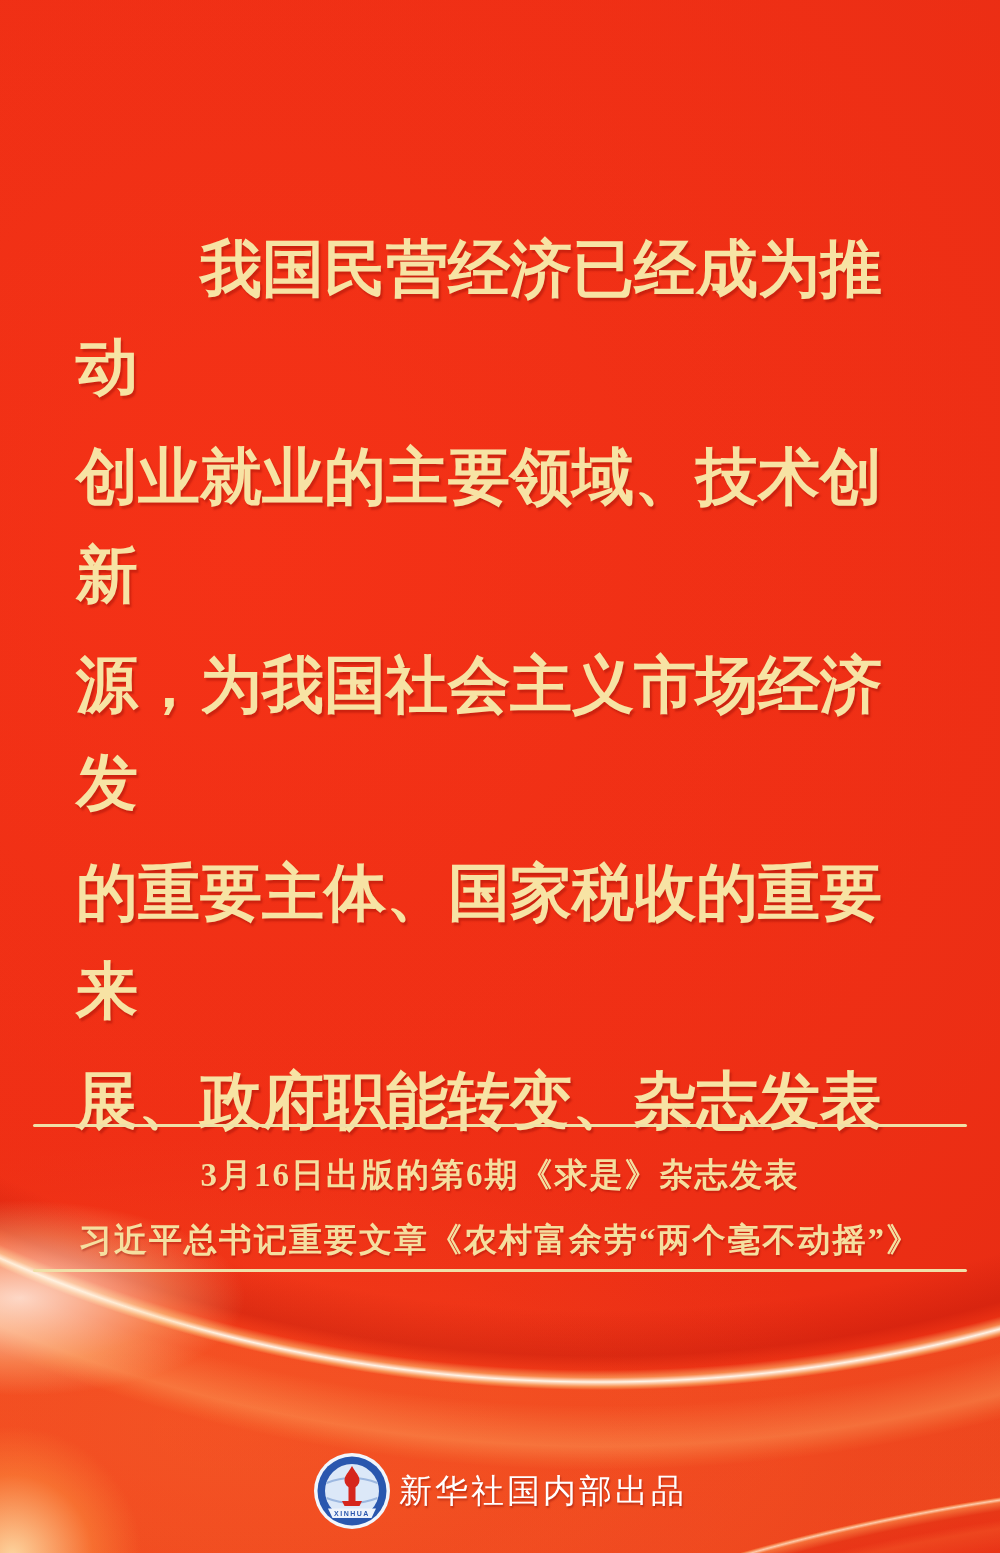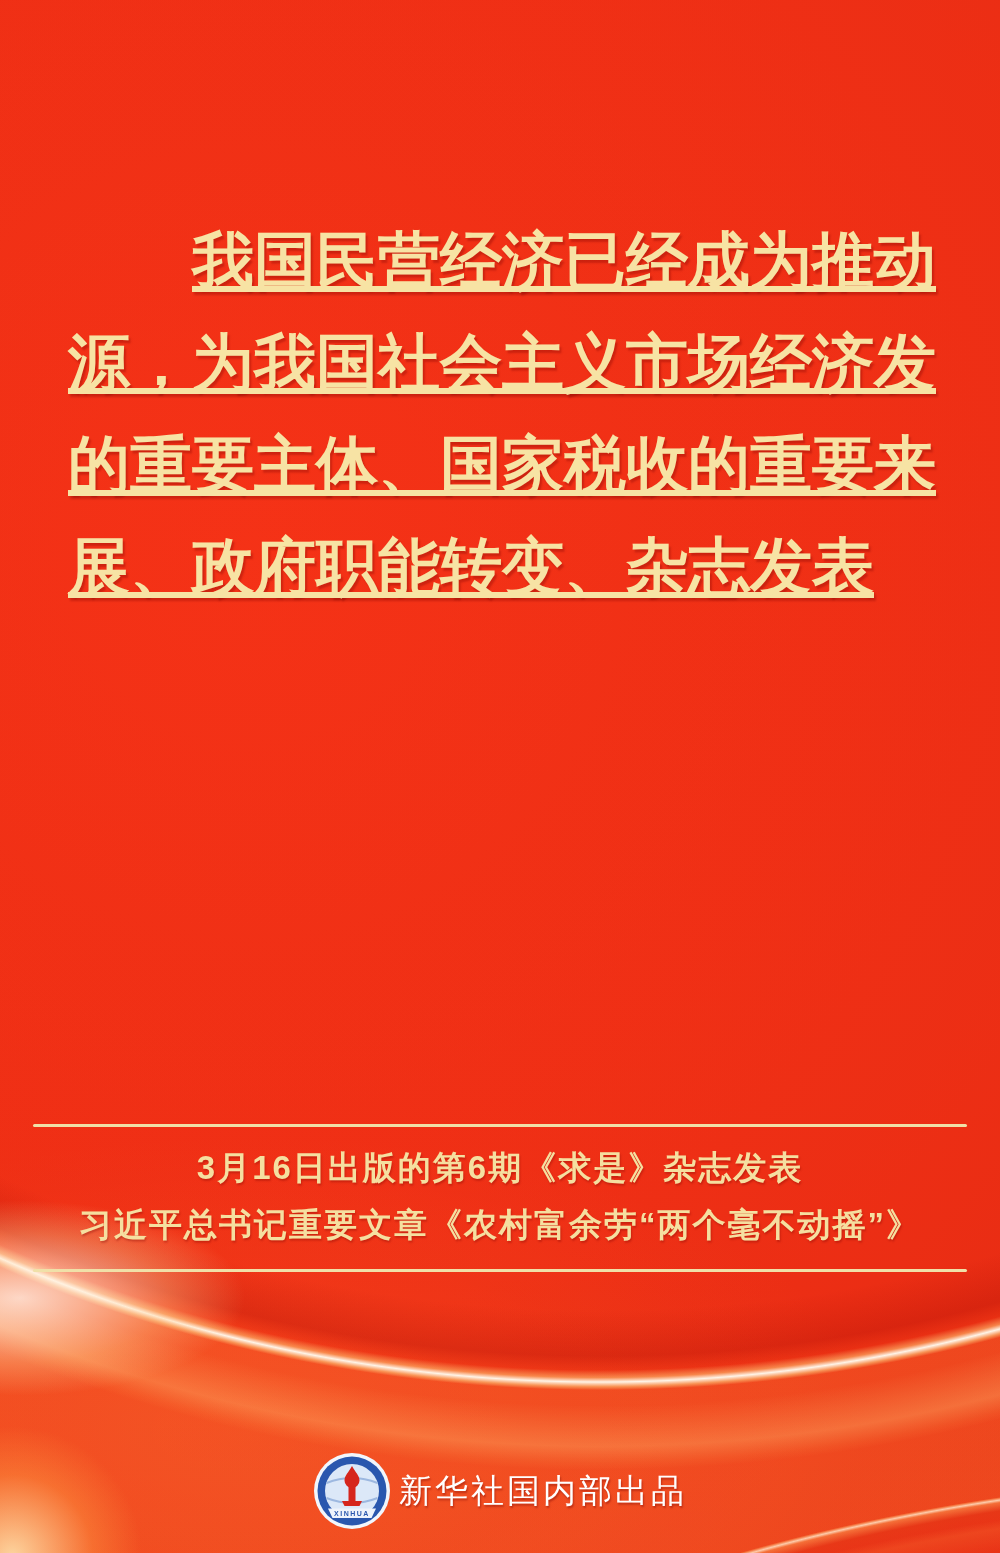--- a/index.html
+++ b/index.html
@@ -36,21 +36,21 @@
     top: 208px;
     width: 882px;
     color: #f7e3a4;
     font-family: "Liberation Serif", "DejaVu Serif", serif;
     font-weight: 700;
     font-size: 62px;
     line-height: 98px;
     letter-spacing: 0px;
     text-shadow: 2px 3px 2px rgba(120,0,0,0.30);
   }
-  .quote p { margin: 4px; text-decoration: underline; }
+  .quote p { margin: 12px; }
   .quote p.indent { text-indent: 2em; }
   
   .rule {
     position: absolute;
     left: 33px;
     width: 934px;
     height: 3px;
     background: #f0e0a8;
     border-radius: 2px;
   }
@@ -63,21 +63,21 @@
     top: 1139px;
     width: 1000px;
     text-align: center;
     color: #f5dfa0;
     font-weight: 700;
     font-size: 33px;
     line-height: 57px;
     letter-spacing: 2px;
     text-shadow: 1px 2px 2px rgba(120,0,0,0.30);
   }
-  .source p { margin: 0; }
+  .source p { margin: 8px; font-family: Liberation Serif, serif; }
   
   .footer {
     position: absolute;
     left: 0;
     top: 1452px;
     width: 1000px;
     display: flex;
     align-items: center;
     justify-content: center;
     gap: 8px;
@@ -93,20 +93,21 @@
 </style>
 </head>
 <body>
 
 <div class="poster">
 
   <div class="fx"></div>
 
   <main class="quote">
     <p class="indent">我国民营经济已经成为推动</p>
+    <p>创业就业的主要领域、技术创新</p>
     <p>源，为我国社会主义市场经济发</p>
     <p>的重要主体、国家税收的重要来</p>
     <p>展、政府职能转变、杂志发表</p>
   </main>
 
   <div class="rule rule-top"></div>
 
   <section class="source">
     <p>3月16日出版的第6期《求是》杂志发表</p>
     <p>习近平总书记重要文章《农村富余劳“两个毫不动摇”》</p>

